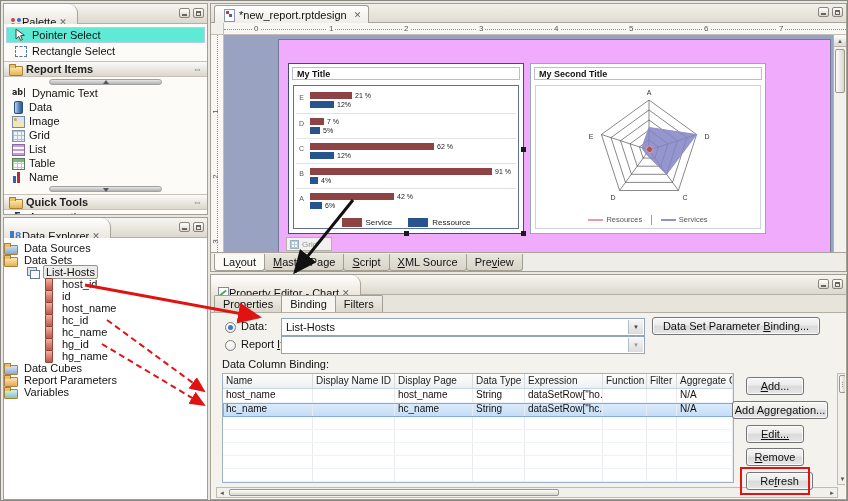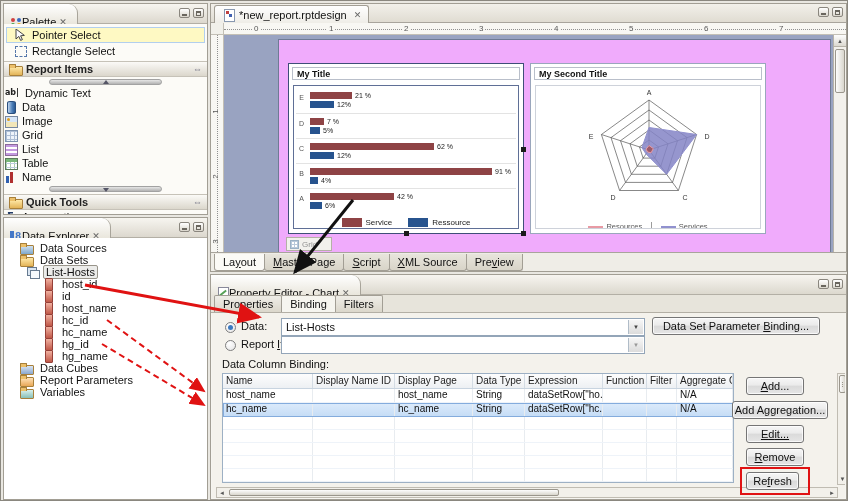--- a/index.html
+++ b/index.html
@@ -42,32 +42,32 @@
   .i-data-explorer-title-icon::before{content:"";position:absolute;left:1px;top:1px;width:4px;height:10px;background:#4478c8}
   .i-data-explorer-title-icon::after{content:"8";position:absolute;left:6px;top:0;font:bold 9px/12px "DejaVu Sans",sans-serif;color:#4478c8}
   .i-property-editor-title-icon::before{content:"";position:absolute;left:2px;top:0;width:9px;height:11px;background:#fff;border:1px solid #889}
   .i-property-editor-title-icon::after{content:"";position:absolute;left:3px;top:5px;width:8px;height:2px;background:#55a055;transform:rotate(-38deg)}
   .i-report-file-icon::before{content:"";position:absolute;left:2px;top:0;width:9px;height:11px;background:#fff;border:1px solid #8898b0}
   .i-report-file-icon::after{content:"";position:absolute;left:4px;top:2px;width:3px;height:3px;background:#c04040;box-shadow:3px 3px 0 #4060b0}
 
   
   #palette-body{position:absolute;top:20px;left:0;right:0;bottom:0;background:#fcfbf7;padding-top:3px;overflow:hidden}
   .ptool{height:16px;display:flex;align-items:center;gap:5px;padding-left:7px;font-size:11px;color:#111;border:1px solid transparent;margin:0 2px}
-  .ptool.sel{background:#fef9c3;border-color:#b2cfee}
-  .pitem{height:14px;display:flex;align-items:center;gap:5px;padding-left:0;font-size:11px;color:#111}
+  .ptool.sel{background:#5eead4;border-color:#b2cfee}
+  .pitem{height:14px;display:flex;align-items:center;gap:5px;padding-left:7px;font-size:11px;color:#111}
   .psec{height:16px;display:flex;align-items:center;gap:4px;padding:0 5px;background:linear-gradient(#fbfaf7,#dbd7cc);border-top:1px solid #c6c2b8;border-bottom:1px solid #c6c2b8;font-size:11px;font-weight:bold;color:#222;margin-top:2px}
   .psec .pin{margin-left:auto;color:#778;font-size:9px;font-weight:normal}
   .pstrip{height:6px;margin:2px 45px 1px;background:linear-gradient(#e6e6e6,#b2b2b2);border:1px solid #a2a2a2;border-radius:3px;position:relative}
   .pstrip::after{content:"";position:absolute;left:50%;margin-left:-3px;border-left:3px solid transparent;border-right:3px solid transparent}
   .pstrip.up::after{top:0;border-bottom:4px solid #556}
   .pstrip.down::after{top:1px;border-top:4px solid #556}
 
   
   #tree-body{position:absolute;top:20px;left:0;right:0;bottom:0;background:#fff;padding-top:4px;overflow:hidden}
-  .trow{height:12px;display:flex;align-items:center;gap:4px;font-size:11px;color:#111;padding-left:16px;white-space:nowrap}
+  .trow{height:12px;display:flex;align-items:center;gap:4px;font-size:11px;color:#111;padding-left:0;white-space:nowrap}
   .trow.d1{padding-left:22px}
   .trow.d2{padding-left:38px}
   .trow .tlab{padding:0 2px;border:1px solid transparent}
   .trow.sel .tlab{background:#ececea;border-color:#98948a;border-radius:2px}
 
   
   #editor{position:absolute;left:209px;top:2px;width:637px;height:269px;background:#eeede7;border:1px solid #a29e94}
   #etabbar{position:relative;height:19px;border-bottom:1px solid #a8a49c;background:linear-gradient(#f2f0ea,#e0dcd2)}
   .etab{position:absolute;left:3px;top:1px;height:18px;display:flex;align-items:center;gap:4px;padding:0 7px;background:linear-gradient(#fefefe,#efede7);border:1px solid #a29e94;border-bottom:none;border-radius:3px 3px 0 0;font-size:11px;color:#111}
   #ruler-corner{position:absolute;left:0;top:19px;width:13px;height:12px;background:#f1f0ea;border-right:1px solid #c3bfb5;border-bottom:1px solid #c3bfb5}
@@ -98,21 +98,21 @@
   .bcrow:first-child{border-top:none}
   .bccat{position:absolute;left:0;top:6px;width:11px;font-size:7px;color:#555;text-align:center}
   .bline{display:flex;align-items:center;margin-left:14px;height:9px}
   .bline .bar{height:7px}
   .blabel{font-size:7px;color:#222;margin-left:3px;white-space:nowrap}
   .bclegend{display:flex;justify-content:center;gap:16px;margin-top:5px}
   .bclegend .li{display:flex;align-items:center;gap:4px;font-size:8px;color:#222}
   .bclegend .sw{width:20px;height:9px}
   #radar-plot{position:absolute;left:4px;right:4px;top:21px;bottom:4px;border:1px solid #ced2da;overflow:hidden;background:#fff}
   #radar-svg{display:block;margin:2px auto 0;overflow:visible}
-  #radar-legend{display:flex;justify-content:center;align-items:center;gap:8px;font-size:7.5px;color:#555;margin-top:16px}
+  #radar-legend{display:flex;justify-content:center;align-items:center;gap:8px;font-size:7.5px;color:#555;margin-top:9px}
   .rsw{width:15px;height:2px}
   .rdiv{color:#888;font-size:10px;line-height:8px}
   .handle{position:absolute;width:5px;height:5px;background:#1a1a1a}
   .h-bc{left:50%;bottom:-3px;margin-left:-2px}
   .h-br{right:-3px;bottom:-3px}
   .h-rm{right:-3px;top:50%;margin-top:-2px}
 
   
   #propeditor{position:absolute;left:209px;top:273px;width:637px;height:226px}
   #pe-tabs{position:absolute;left:0;top:20px;right:0;height:18px;background:#e7e4db;border-bottom:1px solid #b3afa5;display:flex;align-items:flex-end;padding-left:3px}
@@ -567,21 +567,21 @@
         <span class="sarrow" style="right:0">►</span>
       </div>
       <div class="scroll" id="pe-vscroll" style="left:625px;top:60px;width:11px;height:112px">
         <div class="vthumb"></div>
         <span class="sarrow">▼</span>
       </div>
     <div class="pbtn" style="left: 534px; top: 64px; width: 58px;"><u>A</u>dd...</div>
         <div class="pbtn" style="left: 520px; top: 88px; width: 96px;">Add Aggregation...</div>
         <div class="pbtn" style="left: 534px; top: 112px; width: 58px; text-decoration: underline;">E<u>d</u>it...</div>
         <div class="pbtn" style="left: 534px; top: 135px; width: 58px;"><u>R</u>emove</div>
-        <div class="pbtn" style="left: 534px; top: 159px; width: 53px;">Re<u>f</u>resh</div>
+        <div class="pbtn" style="left: 534px; top: 159px; width: 67px;">Re<u>f</u>resh</div>
         <div class="red-box" style="left: 528px; top: 154px; width: 70px; height: 28px;"></div>
       </div>
   </div>
 
   <svg id="overlay">
     <defs>
       <marker id="ahred" markerWidth="9" markerHeight="8" refX="7" refY="3.5" orient="auto">
         <path d="M0,0 L8,3.5 L0,7 z" fill="#e01212"></path>
       </marker>
       <marker id="ahblack" markerWidth="9" markerHeight="8" refX="7" refY="3.5" orient="auto">

